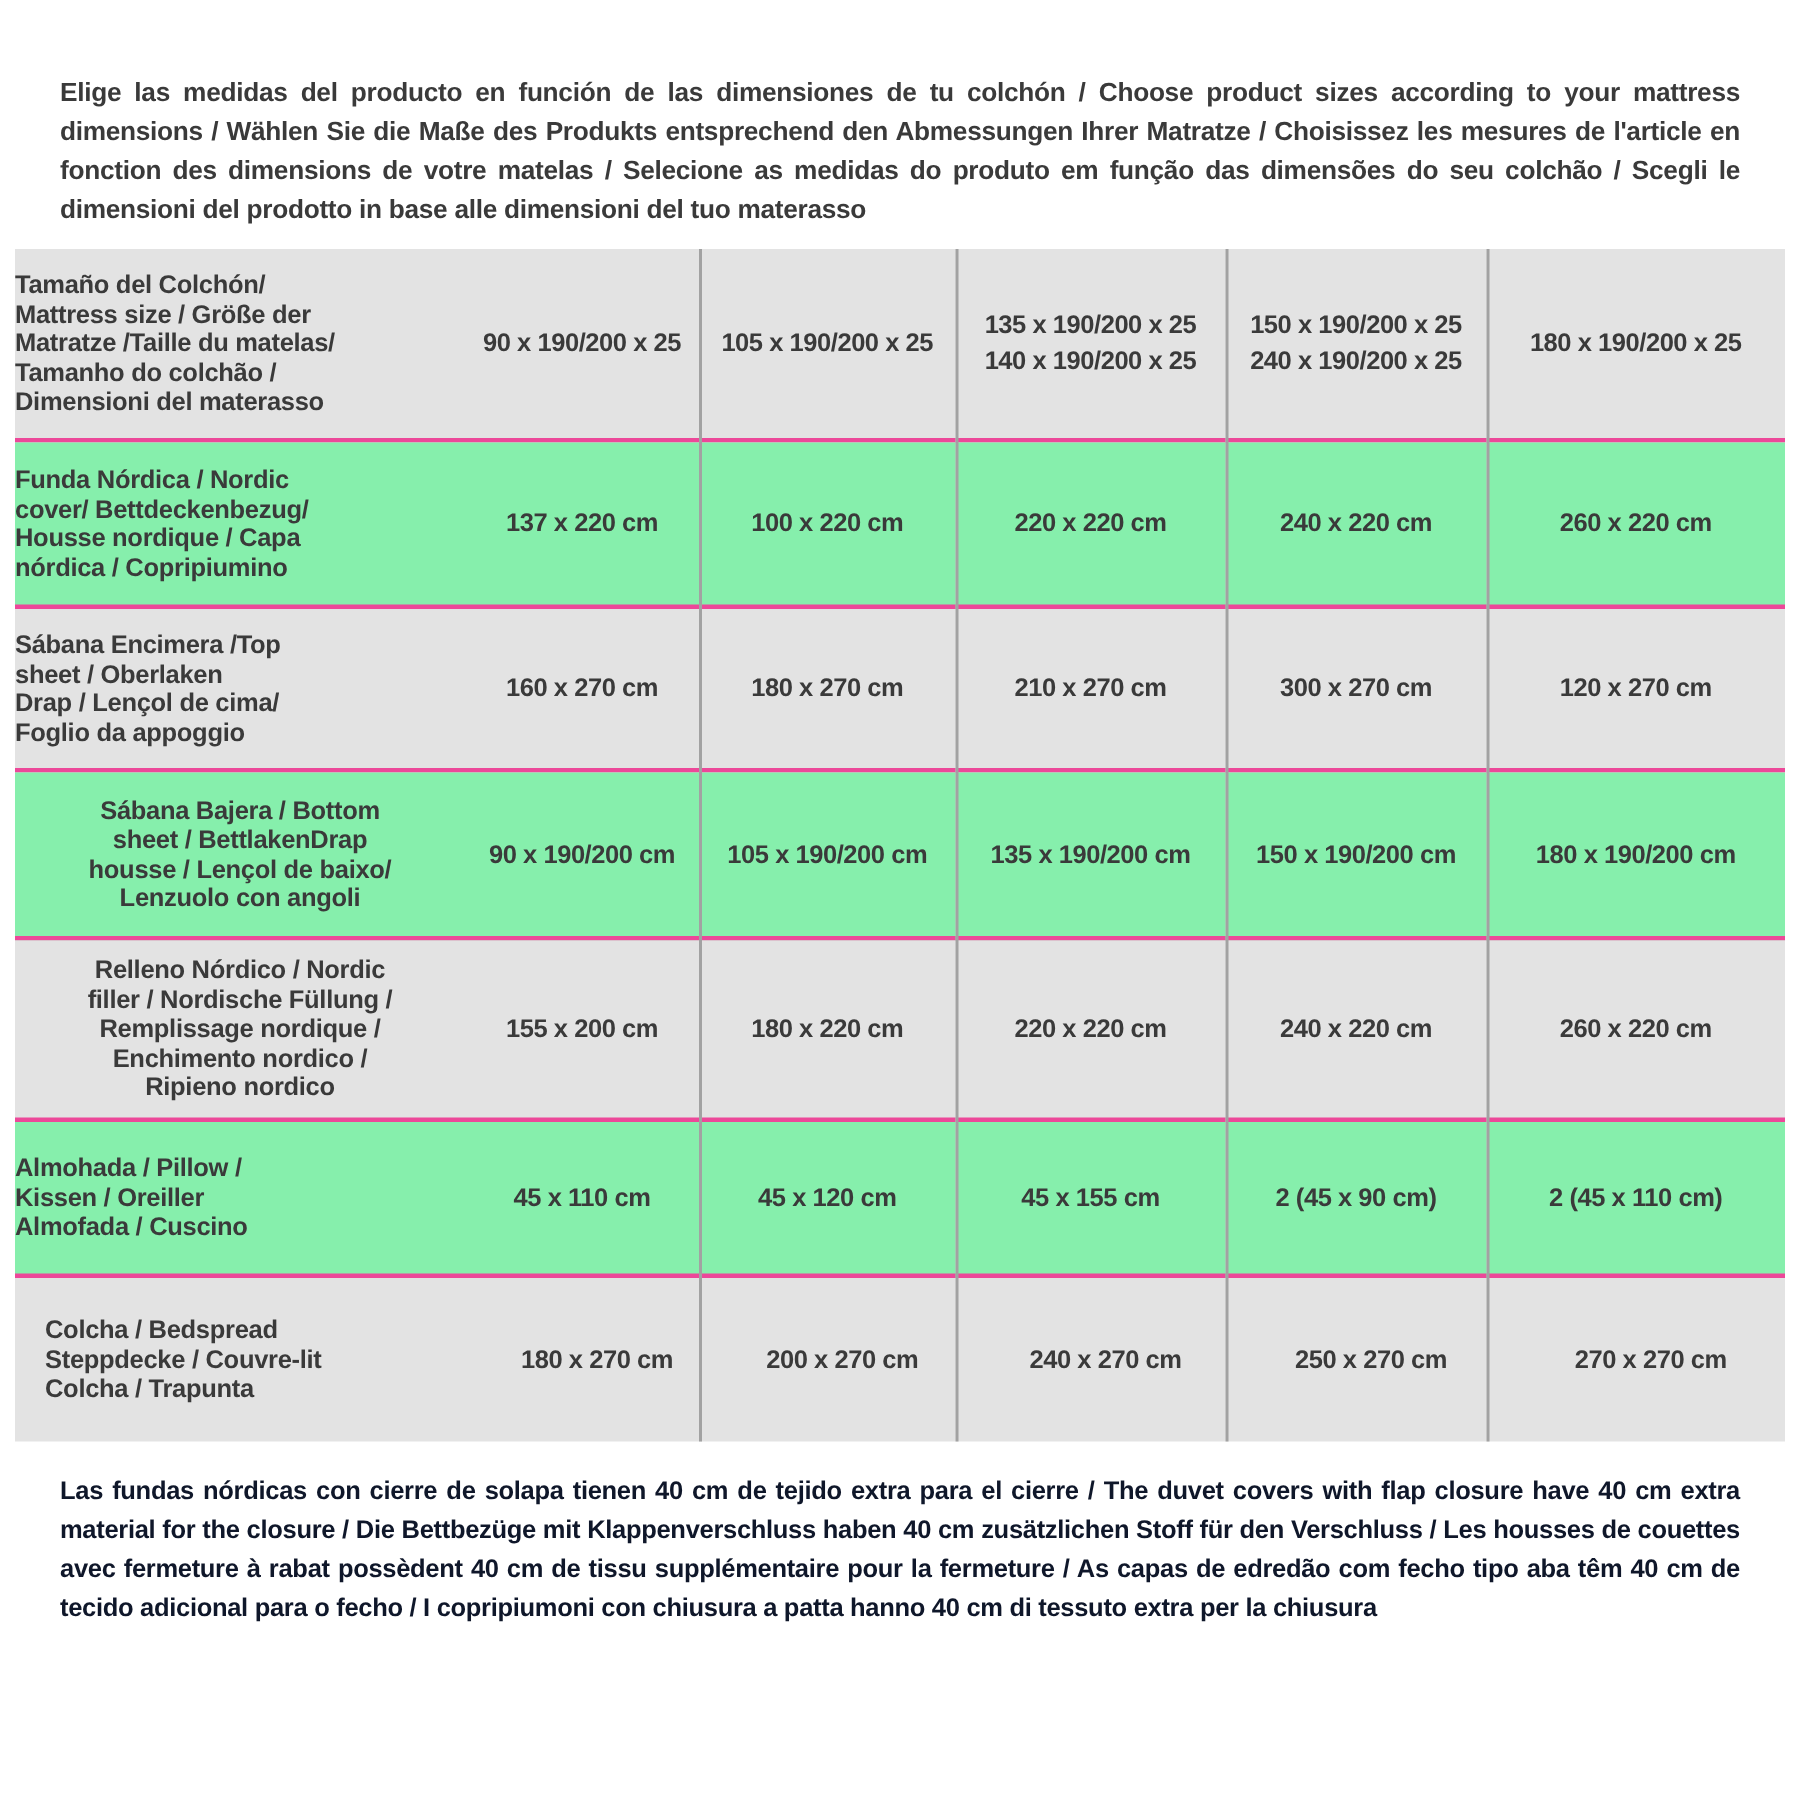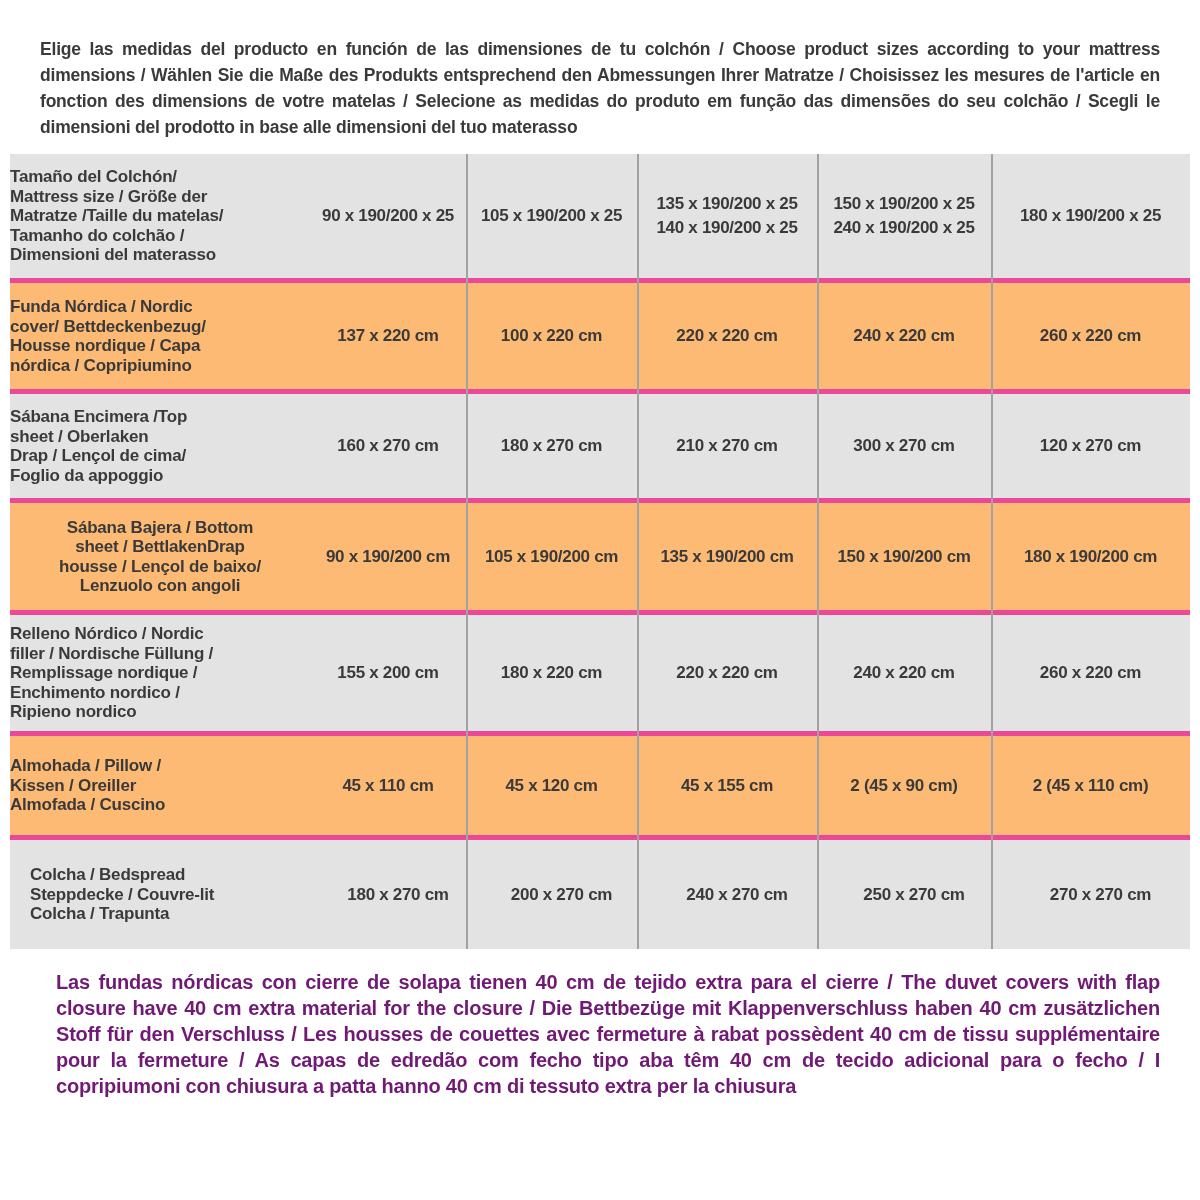--- a/index.html
+++ b/index.html
@@ -11,21 +11,21 @@
     font-family: "Liberation Sans", sans-serif;
     color: #3a3a3a;
   }
   .page {
     position: relative;
     width: 1200px;
     height: 1200px;
     overflow: hidden;
   }
   .intro {
-    margin: 36px 40px 0 40px;
+    margin: 48px 40px 0 40px;
     font-size: 17.5px;
     font-weight: 700;
     line-height: 26px;
     text-align: justify;
     letter-spacing: -0.2px;
     color: #3a3a3a;
   }
   .table-wrap {
     position: relative;
     margin: 14px 10px 0 10px;
@@ -34,34 +34,34 @@
   table.size-table {
     width: 1180px;
     border-collapse: separate;
     border-spacing: 0;
     table-layout: fixed;
     font-weight: 700;
     letter-spacing: -0.2px;
   }
   table.size-table td {
     vertical-align: middle;
-    border-bottom: 5px solid #ec4899;
+    border-bottom: 3px solid #ec4899;
     box-sizing: border-box;
     padding: 0;
   }
   table.size-table tr:last-child td { border-bottom: none; }
   
   tr.band-gray  td { background: #e3e3e3; }
-  tr.band-light td { background: #fdba74; }
+  tr.band-light td { background: #86efac; }
   
   tr.r0 td { height: 129px; }
   tr.r1 td { height: 111px; }
   tr.r2 td { height: 109px; }
   tr.r3 td { height: 112px; text-align: center; }
-  tr.r4 td { height: 121px; }
+  tr.r4 td { height: 121px; text-align: center; }
   tr.r5 td { height: 104px; }
   tr.r6 td { height: 109px; padding-left: 20px; }
   tr.r7 td { height: 104px; }
   td.label {
     padding-left: 30px;
     font-size: 17px;
     line-height: 19.5px;
     white-space: pre-line;
     text-align: left;
   }
@@ -77,27 +77,27 @@
     top: 0;
     bottom: 0;
     width: 2px;
     background: #a2a2a2;
   }
   .vl1 { left: 456px; }
   .vl2 { left: 627px; }
   .vl3 { left: 807px; }
   .vl4 { left: 981px; }
   .footnote {
-    margin: 20px 40px 0 56px;
-    font-size: 20px;
+    margin: 20px 40px 0 40px;
+    font-size: 17px;
     font-weight: 700;
     line-height: 26px;
     text-align: justify;
     letter-spacing: -0.2px;
-    color: #701a75;
+    color: #0f172a;
   }
 </style>
 </head>
 <body>
 
 <div class="page">
 
   <p class="intro">Elige las medidas del producto en función de las dimensiones de tu colchón / Choose product sizes according to your mattress dimensions / Wählen Sie die Maße des Produkts entsprechend den Abmessungen Ihrer Matratze / Choisissez les mesures de l'article en fonction des dimensions de votre matelas / Selecione as medidas do produto em função das dimensões do seu colchão / Scegli le dimensioni del prodotto in base alle dimensioni del tuo materasso</p>
 
   <div class="table-wrap">

